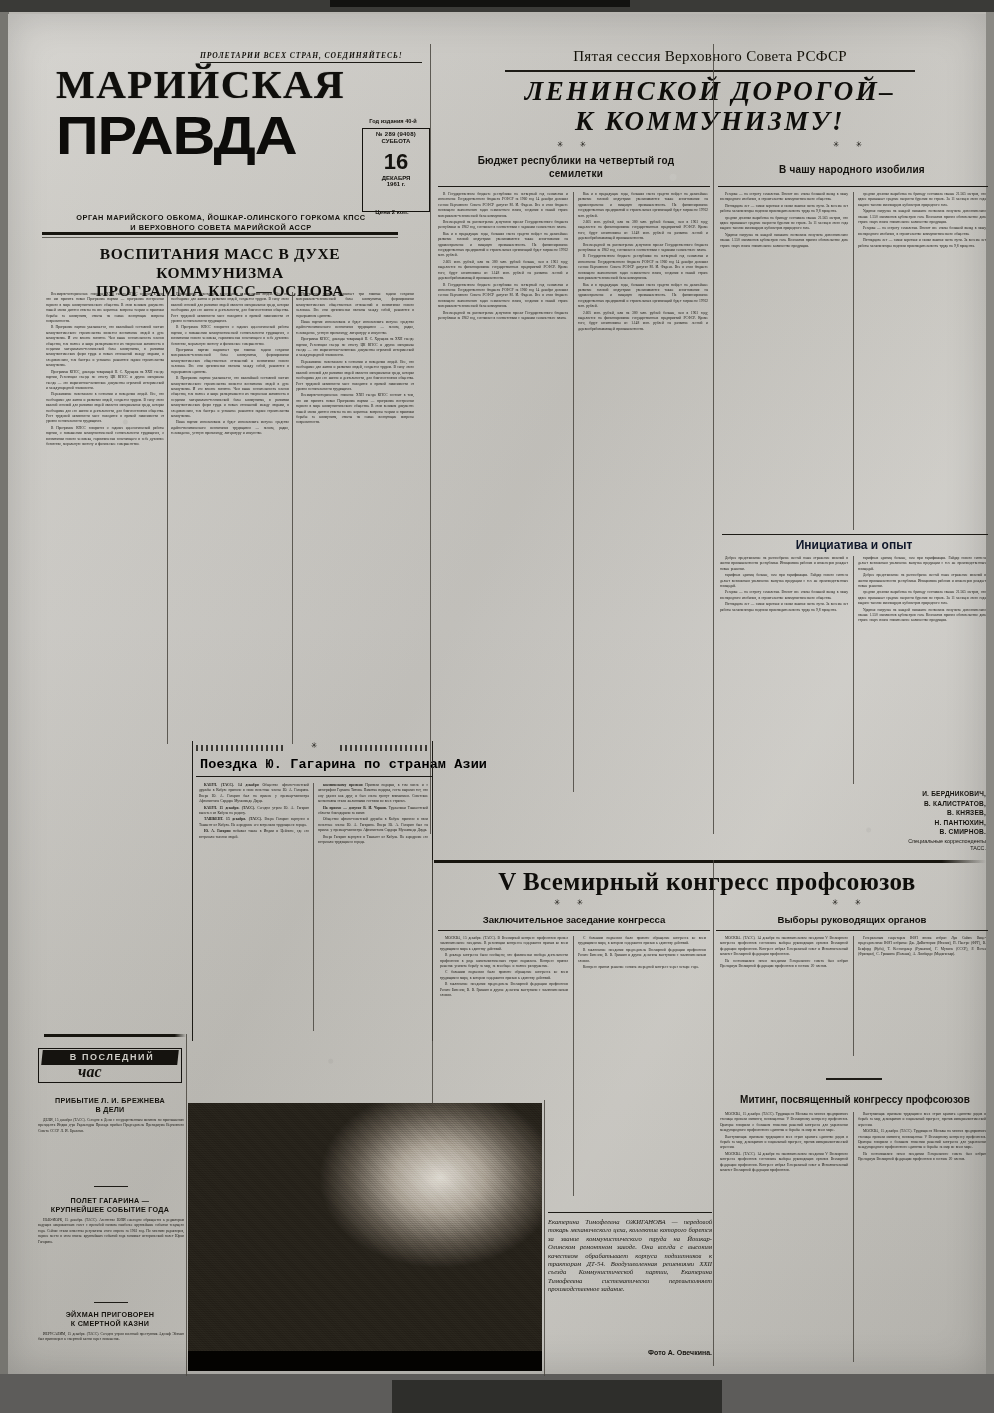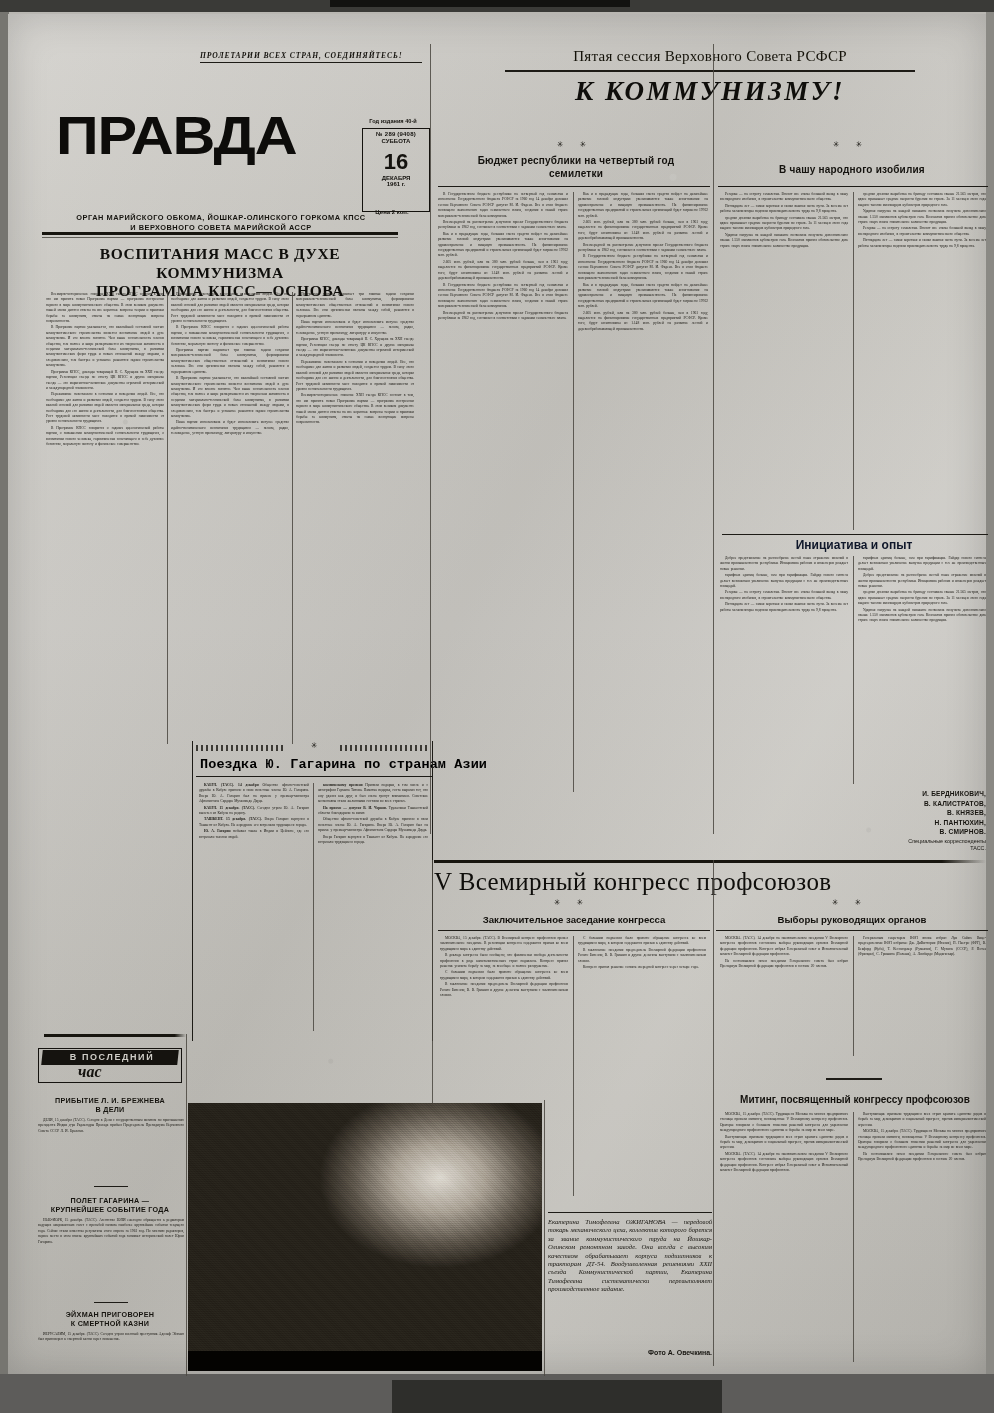--- a/index.html
+++ b/index.html
@@ -87,22 +87,22 @@
     font-family:"Liberation Serif",serif;font-style:italic;font-weight:700;
     font-size:27px;line-height:30px;letter-spacing:2.5px;color:#0f0e0b;}
 
   .stars{position:absolute;text-align:center;font-size:8px;color:#16140f;letter-spacing:7px;}
 
   .subhead{position:absolute;text-align:center;font-family:"Liberation Sans",sans-serif;
     font-weight:700;font-size:10px;color:#14120e;letter-spacing:.2px;}
   .subhead2{position:absolute;text-align:center;font-family:"Liberation Sans",sans-serif;
     font-weight:700;font-size:9.6px;color:#14120e;}
 
-  #hl-congress{position:absolute;left:434px;top:868px;width:546px;
-    font-family:"Liberation Serif",serif;font-weight:400;font-size:25px;
+  #hl-congress{position:absolute;left:434px;top:868px;width:546px;text-align:center;
+    font-family:"Liberation Serif",serif;font-weight:700;font-size:25px;
     letter-spacing:.4px;color:#0f0e0b;}
 
   #hl-gagarin{position:absolute;left:200px;top:757px;width:230px;
     font-family:Liberation Mono, monospace;font-weight:700;font-size:13.5px;
     color:#000000;letter-spacing:.1px;white-space:nowrap;}
 
   .minihead{position:absolute;text-align:center;font-family:"Liberation Sans",sans-serif;
     font-weight:700;font-size:7.2px;line-height:9px;color:#16140f;letter-spacing:.3px;}
 
   #hl-init{position:absolute;left:720px;top:538px;width:268px;text-align:center;
@@ -175,20 +175,21 @@
   </div>
 
   <div class="scanbar" id="bar-top"></div>
   <div class="scanbar" id="bar-top2"></div>
   <div class="scanbar" id="bar-bottom"></div>
   <div class="scanbar" id="bar-bottom2"></div>
 
   <div id="motto">ПРОЛЕТАРИИ ВСЕХ СТРАН, СОЕДИНЯЙТЕСЬ!</div>
   <div class="rule" id="motto-rule"></div>
 
+  <div id="masthead-1">МАРИЙСКАЯ</div>
   <div id="masthead-2">ПРАВДА</div>
 
   <div id="year-line">Год издания 40-й</div>
   <div id="datebox">
     <div class="issue">№ 289 (9408)</div>
     <div class="dow">СУББОТА</div>
     <div class="day">16</div>
     <div class="mon">ДЕКАБРЯ</div>
     <div class="yr">1961 г.</div>
   </div>
@@ -200,20 +201,21 @@
   </div>
 
   <div class="thick-rule" style="left:42px;top:232px;width:356px;height:3.2px;"></div>
   <div class="thick-rule" style="left:42px;top:237px;width:356px;height:1px;opacity:.6;"></div>
 
   <div class="rule vrule" style="left:430px;top:44px;height:790px;"></div>
 
   <div id="session-kicker">Пятая сессия Верховного Совета РСФСР</div>
   <div class="rule" id="session-rule"></div>
   <div id="hl-lenin">
+    <div>ЛЕНИНСКОЙ ДОРОГОЙ–</div>
     <div>К КОММУНИЗМУ!</div>
   </div>
 
   <div class="stars" style="left:440px;top:140px;width:270px;">✳   ✳</div>
   <div class="stars" style="left:716px;top:140px;width:270px;">✳   ✳</div>
 
   <div class="subhead" style="left:438px;top:155px;width:276px;">Бюджет республики на четвертый год</div>
   <div class="subhead" style="left:438px;top:168px;width:276px;">семилетки</div>
   <div class="subhead" style="left:716px;top:164px;width:272px;">В чашу народного изобилия</div>
 

